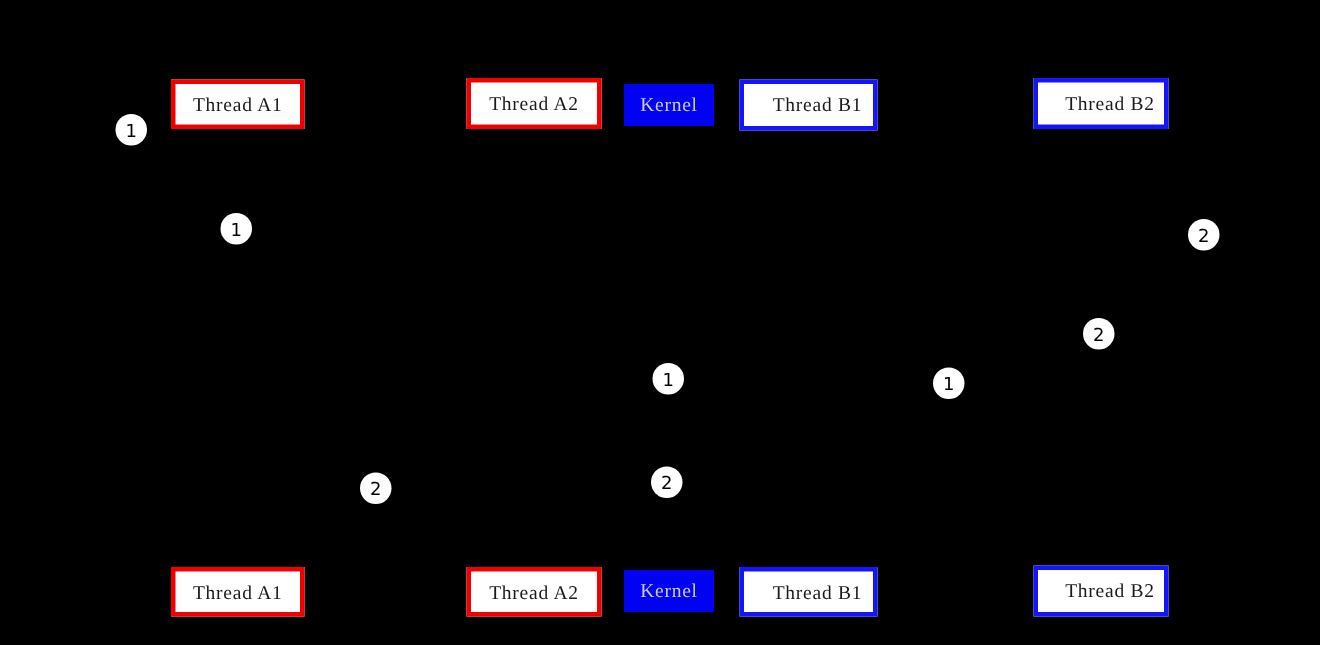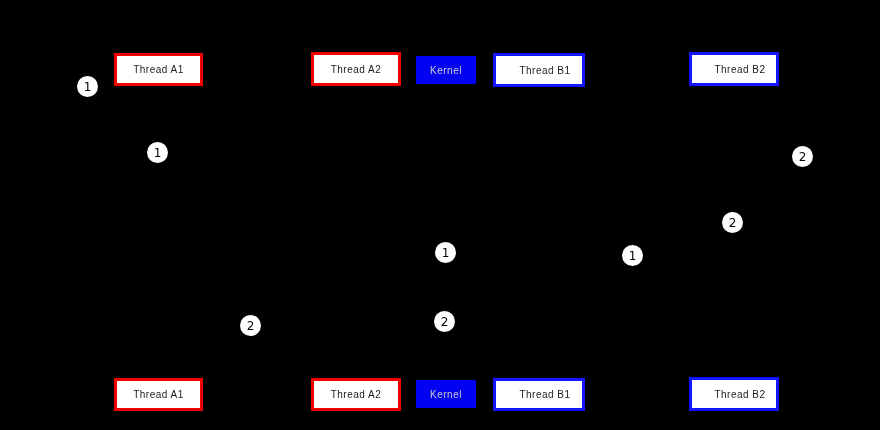--- a/index.html
+++ b/index.html
@@ -17,22 +17,22 @@
     position: relative;
     width: 880px;
     height: 430px;
     background: var(--background, #000000);
   }
   .box {
     position: absolute;
     box-sizing: border-box;
     background: var(--box-bg, #ffffff);
     color: var(--box-text, #1a1a1a);
-    font-family: Liberation Sans, sans-serif;
-    font-size: 10px;
+    font-family: Liberation Serif, serif;
+    font-size: 13px;
     letter-spacing: 0.5px;
     display: flex;
     align-items: center;
     justify-content: center;
     white-space: nowrap;
   }
   .box.red-outline  { border: 3px solid var(--red, #f20000); }
   .box.blue-outline { border: 3px solid var(--blue, #1414ff); padding-left: 12px; }
   .box.blue-solid {
     background: var(--kernel-fill, #0000ff);

